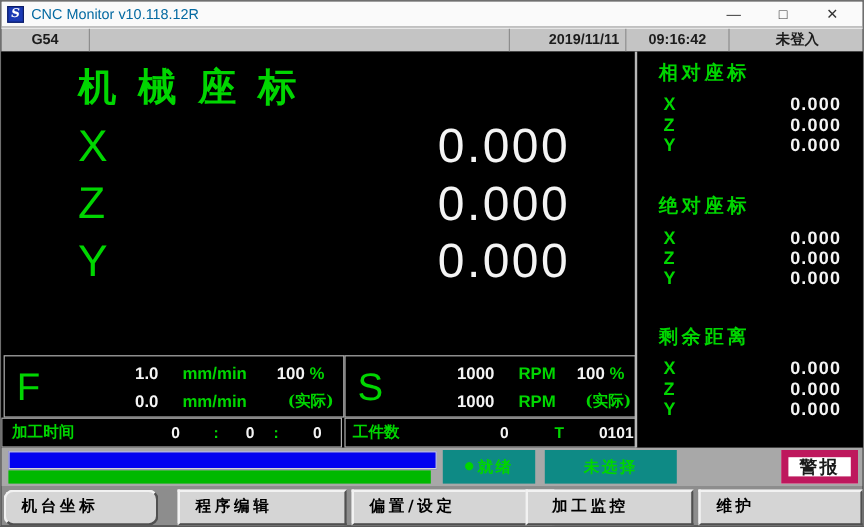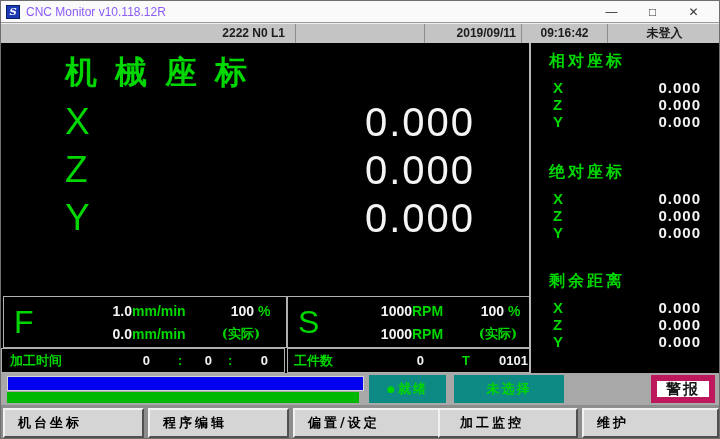--- a/index.html
+++ b/index.html
@@ -6,21 +6,21 @@
     --green:#00d600; --teal:#0e8a85; --bar_blue:#0202f0; --bar_green:#00b800; --value_white:#f4f4f4;
   }
   *{box-sizing:border-box; margin:0; padding:0;}
   body{width:720px;height:439px;font-family:"Liberation Sans","DejaVu Sans",sans-serif;background:#555;}
   .cjk{font-family:"DejaVu Serif","Liberation Serif",serif;}
   #window{position:relative;width:720px;height:439px;background:#000;border:1px solid #6f6f6f;overflow:hidden;}
 
   
   .titlebar{position:absolute;left:0;top:0;width:100%;height:22px;background:#fafafa;display:flex;align-items:center;padding:0 5px;border-bottom:1px solid #9a9a9a;}
   .app-icon{width:14px;height:14px;background:#1a39b4;border:1px solid #0c1d66;color:#fff;font:italic bold 10px/12px "DejaVu Serif",serif;text-align:center;}
-  .title-text{font-size:12px;color:#8b5cf6;margin-left:6px;}
+  .title-text{font-size:12px;color:#0369a1;margin-left:6px;}
   .win-controls{margin-left:auto;display:flex;}
   .win-btn{width:41px;text-align:center;font-size:12px;color:#333;line-height:20px;cursor:default;}
 
   
   .infobar{position:absolute;left:0;top:22px;width:100%;height:20px;background:#c4c4c4;border-top:1px solid #eee;}
   .info-sec{position:absolute;top:0;height:20px;border-right:1px solid #8e8e8e;font-size:12px;font-weight:bold;color:#1c1c1c;line-height:19px;}
   .sec-wcs{left:0;width:74px;text-align:center;}
   .sec-prog{left:74px;width:221px;text-align:right;padding-right:10px;}
   .sec-blank{left:295px;width:129px;}
   .sec-date{left:424px;width:97px;text-align:right;padding-right:5px;}
@@ -38,24 +38,24 @@
   
   .fsbox{position:absolute;border:1px solid #b0b0b0;height:52px;top:253px;}
   .fbox{left:2px;width:284px;}
   .sbox{left:286px;width:243px;}
   .fs-label{position:absolute;left:10px;top:7px;font-size:32px;color:var(--green);}
   .fs-row{position:absolute;display:grid;height:20px;font-size:14px;font-weight:bold;align-items:center;}
   .fbox .fs-row{left:70px;grid-template-columns:58px 72px 50px 24px;}
   .sbox .fs-row{left:64px;grid-template-columns:60px 58px 34px 22px;}
   .fs-row1{top:4px;} .fs-row2{top:27px;}
   .fs-val{color:var(--value_white);text-align:right;}
-  .fs-unit{color:var(--green);padding-left:0;}
+  .fs-unit{color:var(--green);padding-left:20px;}
   .fs-ovr{color:var(--value_white);text-align:right;}
   .fs-pct{color:var(--green);padding-left:4px;}
-  .fs-tag{grid-column:3/5;color:var(--green);text-align:center;font-size:13px;}
+  .fs-tag{grid-column:3/5;color:var(--green);text-align:right;font-size:13px;}
 
   
   .cntbox{position:absolute;top:305px;height:25px;border:1px solid #b0b0b0;font-size:13px;font-weight:bold;line-height:23px;}
   .timebox{left:0;width:284px;}
   .partsbox{left:286px;width:243px;}
   .cnt-label{position:absolute;color:var(--green);}
   .cnt-num{position:absolute;color:var(--value_white);text-align:right;}
   .cnt-colon{position:absolute;color:var(--green);}
 
   
@@ -74,42 +74,42 @@
   .bar-green{position:absolute;left:6px;top:19px;width:352px;height:11px;background:var(--bar_green);}
   .stat-tile{position:absolute;top:2px;height:28px;background:var(--teal);color:var(--green);font-size:13px;font-weight:bold;display:flex;align-items:center;justify-content:center;letter-spacing:2px;}
   .tile-ready{left:368px;width:77px;}
   .tile-sel{left:453px;width:110px;}
   .ready-dot{font-size:9px;margin-right:3px;letter-spacing:0;}
   .alarm-btn{position:absolute;left:650px;top:2px;width:64px;height:28px;background:#fff;border:6px solid #be185d;color:#1a1a1a;font-size:15px;font-weight:bold;display:flex;align-items:center;justify-content:center;letter-spacing:2px;cursor:default;}
 
   
   .navbar{position:absolute;left:0;top:404px;width:100%;height:35px;background:#8d8d8d;}
   .nav-btn{position:absolute;top:3px;height:30px;background:#d5d5d5;border-top:2px solid #f2f2f2;border-left:2px solid #f2f2f2;border-right:2px solid #505050;border-bottom:2px solid #505050;font-size:13px;font-weight:bold;color:#000;line-height:25px;padding-left:13px;letter-spacing:3px;cursor:default;}
-  .nav-1{left:2px;width:141px;} .nav-2{left:147px;width:141px;} .nav-3{left:292px;width:169px;}
+  .nav-1{left:2px;width:129px;border-radius:8px;} .nav-2{left:147px;width:141px;} .nav-3{left:292px;width:169px;}
   .nav-4{left:437px;width:140px;padding-left:20px;} .nav-5{left:581px;width:137px;}
 </style>
 </head>
 <body>
 
 <div id="window">
 
   <div class="titlebar">
     <div class="app-icon">S</div>
     <div class="title-text">CNC Monitor v10.118.12R</div>
     <div class="win-controls">
       <div class="win-btn">—</div>
       <div class="win-btn">□</div>
       <div class="win-btn">✕</div>
     </div>
   </div>
 
   <div class="infobar">
-    <div class="info-sec sec-prog">2222 N0 L1</div>
+    <div class="info-sec sec-wcs">G54</div>
     <div class="info-sec sec-blank"></div>
-    <div class="info-sec sec-date">2019/09/11</div>
+    <div class="info-sec sec-date">2019/11/11</div>
     <div class="info-sec sec-time">09:16:42</div>
     <div class="info-sec sec-login cjk">未登入</div>
   </div>
 
   <div class="main">
     <div class="mc-title cjk">机械座标</div>
 
     <div class="mc-row mc-r1">
       <span class="mc-axis">X</span>
       <span class="mc-value">0.000</span>

